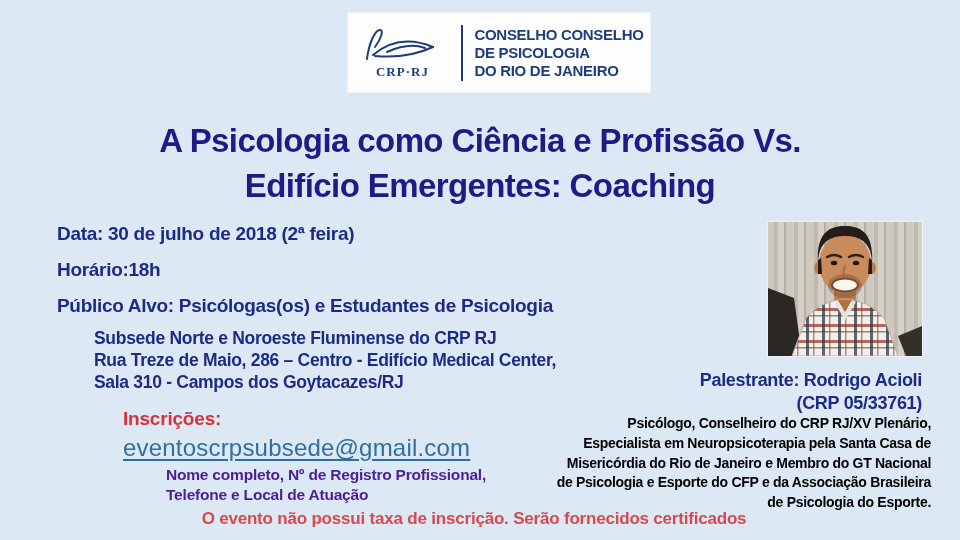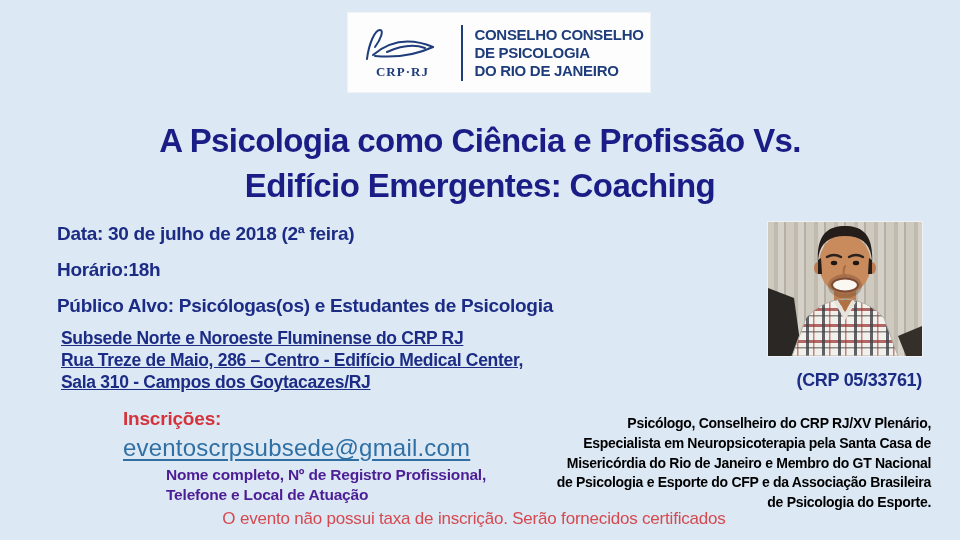--- a/index.html
+++ b/index.html
@@ -46,23 +46,23 @@
 
   
   .details {
     position: absolute; left: 57px; top: 222px;
     color: #1c2c85; font-weight: bold; font-size: 19px;
     letter-spacing: -0.3px;
   }
   .details .detail-line { margin-bottom: 13px; line-height: 23px; }
 
   .venue {
-    position: absolute; left: 61px; top: 327px;
+    position: absolute; left: 94px; top: 327px;
     color: #1c2c85; font-weight: bold; font-size: 17.5px;
-    line-height: 22px; letter-spacing: -0.3px; text-decoration: underline;
+    line-height: 22px; letter-spacing: -0.3px;
   }
 
   .registration { position: absolute; left: 123px; top: 408px; }
   .registration .reg-label {
     color: #d5333c; font-weight: bold; font-size: 19px; letter-spacing: -0.2px;
   }
   .registration .reg-email {
     display: inline-block; margin-top: 4px;
     color: #2f6fa3; font-size: 24px; letter-spacing: 0.2px;
     text-decoration: underline; text-underline-offset: 3px; cursor: pointer;
@@ -91,21 +91,21 @@
     text-align: right;
     color: #000000; font-weight: bold; font-size: 14px; line-height: 19.8px;
     letter-spacing: -0.3px;
     white-space: pre-line;
   }
 
   
   .footer-note {
     position: absolute; left: 0; right: 12px; top: 509px;
     text-align: center;
-    color: #d5494f; font-weight: normal; font-size: 17px; letter-spacing: -0.2px;
+    color: #d5494f; font-weight: bold; font-size: 17px; letter-spacing: -0.2px;
   }
 </style>
 </head>
 <body>
 
 <div class="flyer">
 
   <div class="logo-box">
     <div class="logo-mark">
       <svg width="86" height="46" viewBox="0 0 86 46">
@@ -193,20 +193,21 @@
     <path d="M59 35 Q66 31 73 35" stroke="#2a211c" stroke-width="2.4" fill="none" stroke-linecap="round"></path>
     <path d="M81 35 Q88 31 95 35" stroke="#2a211c" stroke-width="2.4" fill="none" stroke-linecap="round"></path>
     <path d="M77 44 Q74 51 77 54" stroke="#a86c42" stroke-width="2" fill="none" stroke-linecap="round"></path>
 
     <path d="M24 134 L38 96 Q54 78 77 77 Q100 78 116 96 L130 134 Z" fill="url(#plaid)" stroke="#b5b0a5" stroke-width="1"></path>
     <path d="M66 80 L77 98 L88 80 L84 78 L77 90 L70 78 Z" fill="#e8e4dc"></path>
     <path d="M70 78 L77 90 L84 78" fill="#b07144"></path>
   </svg>
 
   <div class="speaker-name">
+    <div>Palestrante: Rodrigo Acioli</div>
     <div>(CRP 05/33761)</div>
   </div>
 
   <div class="speaker-bio">Psicólogo, Conselheiro do CRP RJ/XV Plenário,
 Especialista em Neuropsicoterapia pela Santa Casa de
 Misericórdia do Rio de Janeiro e Membro do GT Nacional
 de Psicologia e Esporte do CFP e da Associação Brasileira
 de Psicologia do Esporte.</div>
 
   <div class="footer-note">O evento não possui taxa de inscrição.  Serão fornecidos certificados</div>

